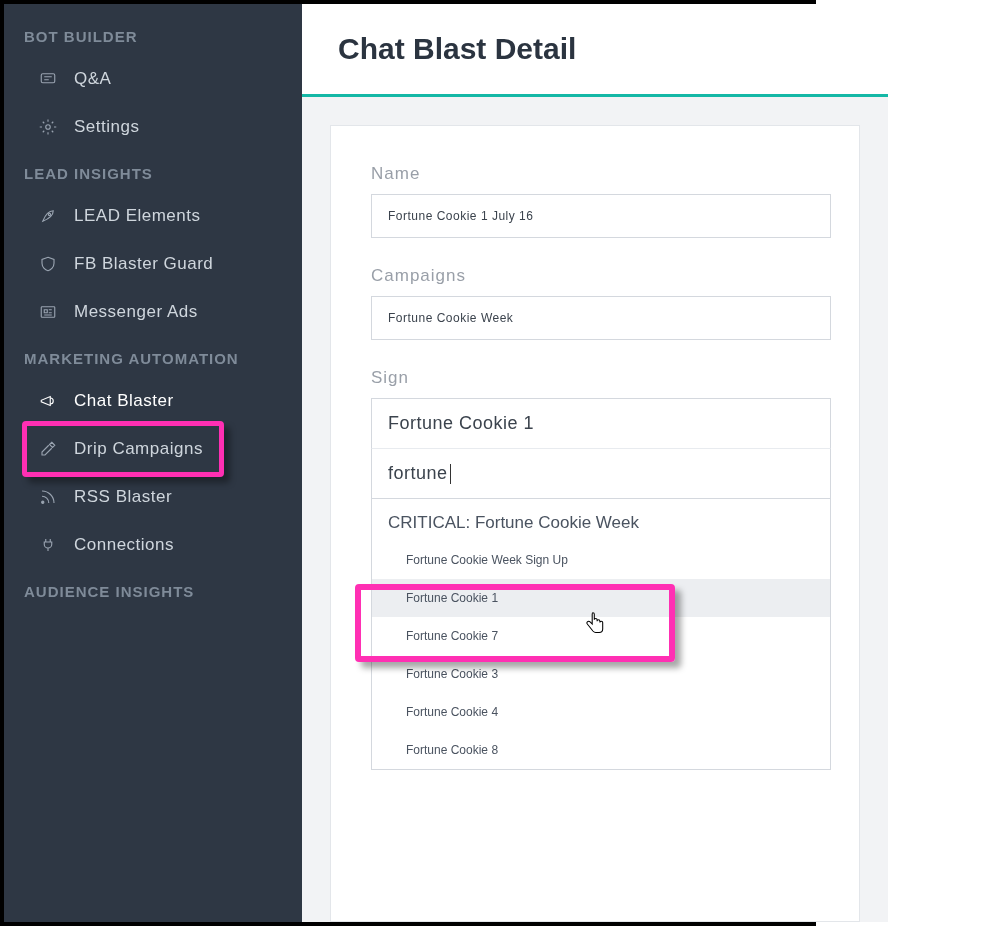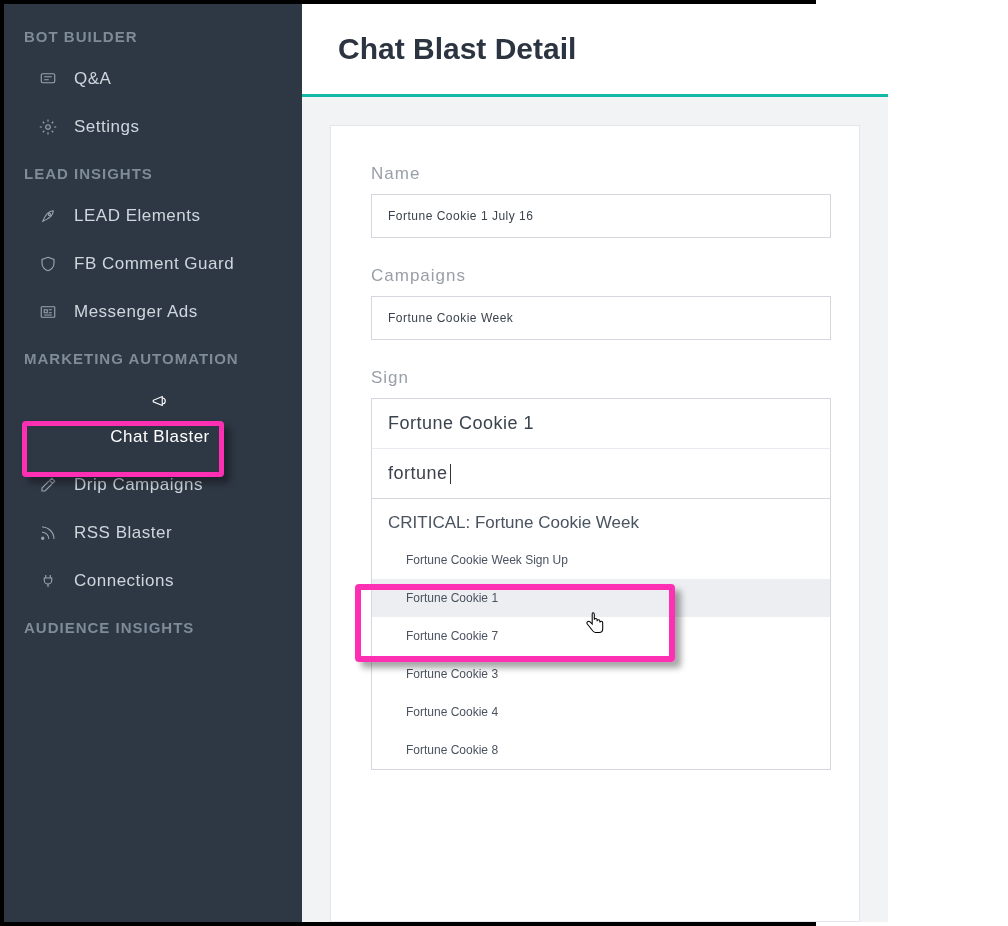--- a/index.html
+++ b/index.html
@@ -125,35 +125,35 @@
           </svg>
       </span>
       <span>LEAD Elements</span>
     </div>
     <div class="nav-item">
       <span class="ic">
         <svg viewBox="0 0 24 24">
             <path d="M12 3l8 3v5c0 5-4 9-8 10-4-1-8-5-8-10V6z"></path>
           </svg>
       </span>
-      <span>FB Comment Guard</span>
+      <span>FB Blaster Guard</span>
     </div>
     <div class="nav-item">
       <span class="ic">
         <svg viewBox="0 0 24 24">
             <rect x="3" y="5" width="18" height="14" rx="1"></rect>
             <path d="M7 9h4v4H7zM13 9h4M13 13h4M7 16h10"></path>
           </svg>
       </span>
       <span>Messenger Ads</span>
     </div>
 
     <div class="section-header">MARKETING AUTOMATION</div>
 
-    <div id="chat-blaster-item" class="nav-item active" style="position:relative;flex-direction:column;">
+    <div id="chat-blaster-item" class="nav-item active" style="position:relative;">
       <span class="ic">
         <svg viewBox="0 0 24 24">
             <path d="M3 11v2l12 5V6L3 11z"></path>
             <path d="M15 8a4 4 0 010 8"></path>
           </svg>
       </span>
       <span>Chat Blaster</span>
     </div>
     <div class="nav-item">
       <span class="ic">

